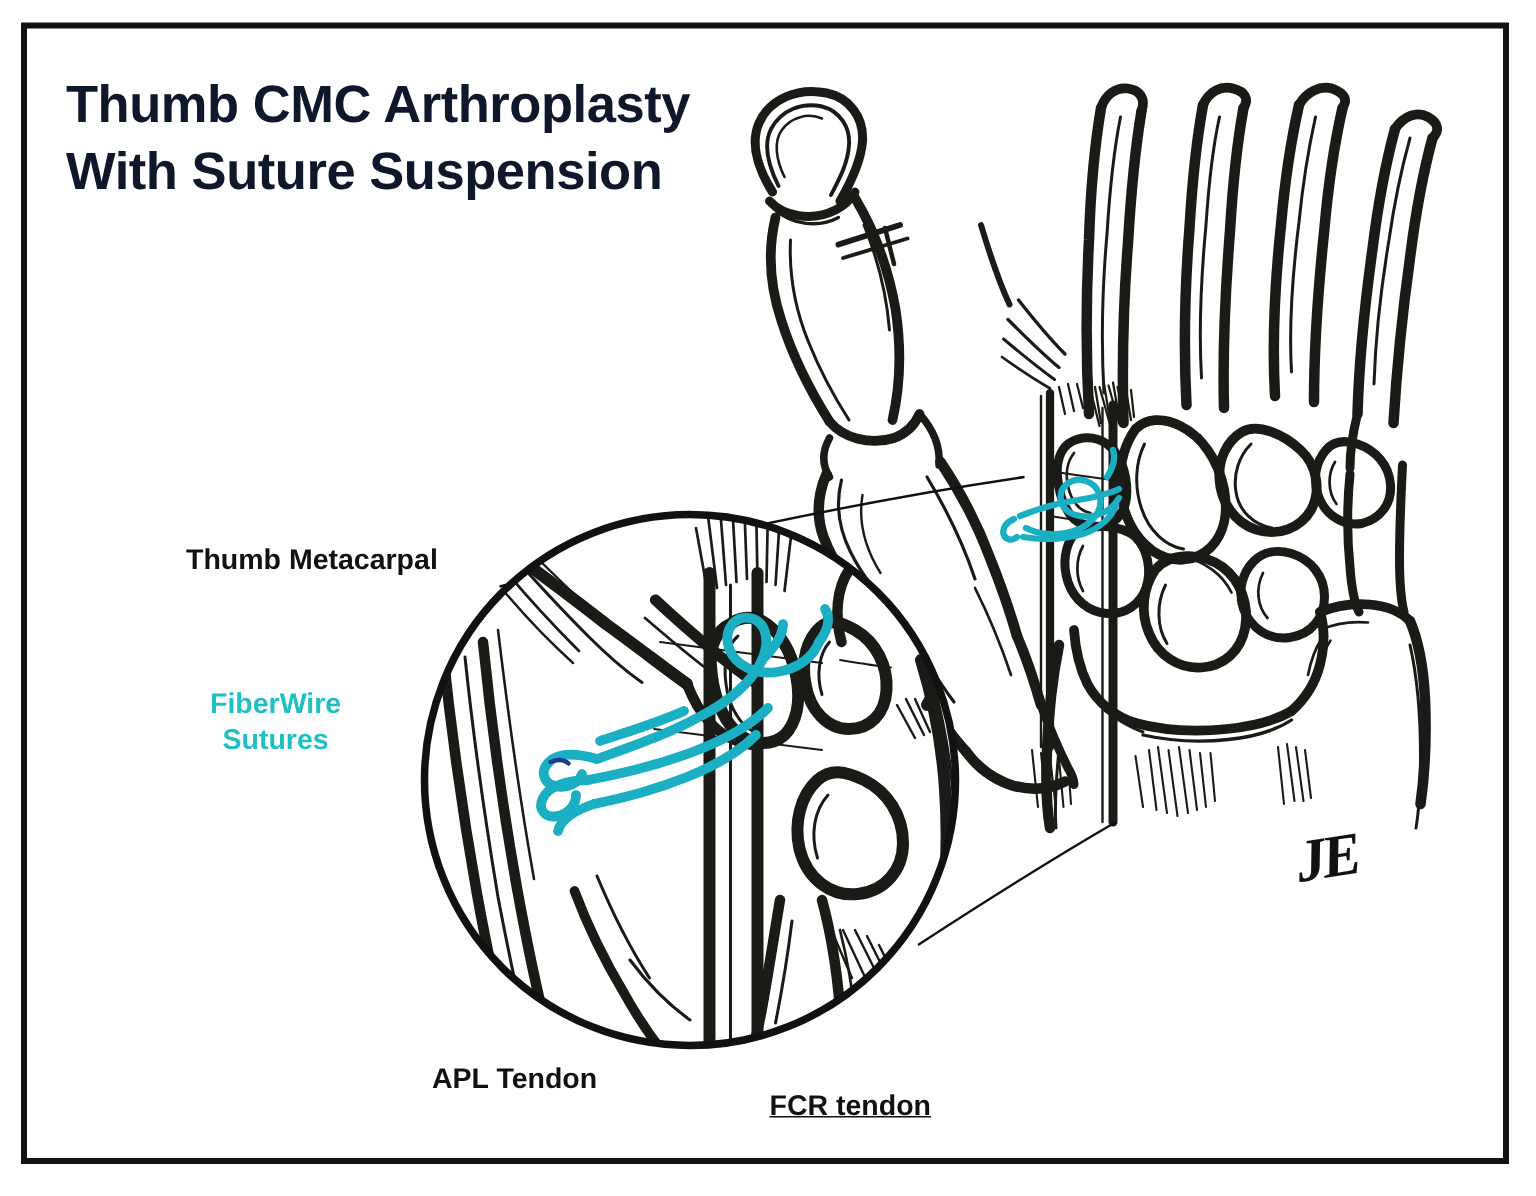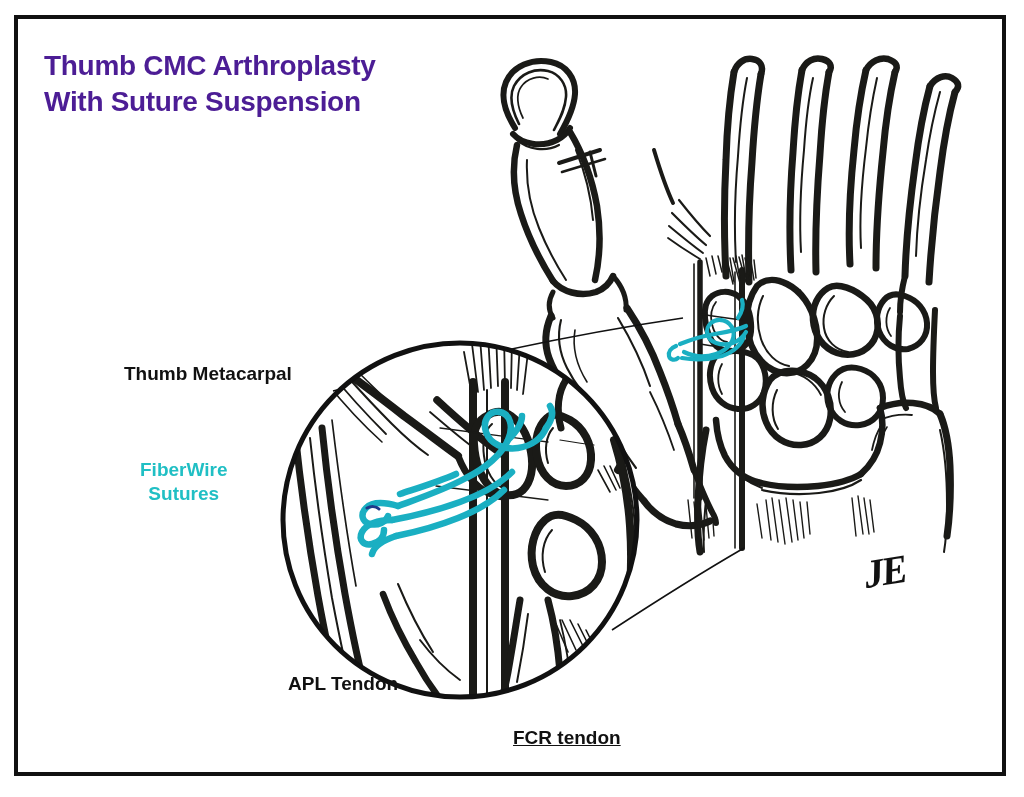--- a/index.html
+++ b/index.html
@@ -29,37 +29,37 @@
     border: 4px solid #111111;
     box-sizing: border-box;
     background: #ffffff;
   }
   
   .fig-title {
     position: absolute;
     left: 44px;
     top: 48px;
     width: 470px;
-    font-size: 28px;
+    font-size: 35px;
     font-weight: bold;
     line-height: 1.28;
     letter-spacing: -0.3px;
-    color: #4c1d95;
+    color: #0f172a;
     white-space: pre-line;
   }
   .anno {
     position: absolute;
     font-size: 19px;
     font-weight: bold;
     line-height: 1.25;
     color: #111111;
     white-space: pre-line;
   }
   .anno-metacarpal { left: 124px; top: 362px; }
-  .anno-apl        { left: 288px; top: 672px; }
+  .anno-apl        { left: 288px; top: 708px; }
   .anno-fcr        { left: 513px; top: 726px; text-decoration: underline; }
   .anno-suture {
     left: 140px;
     top: 458px;
     text-align: center;
     color: #20BFC4;
   }
   
   .art-layer {
     position: absolute;

